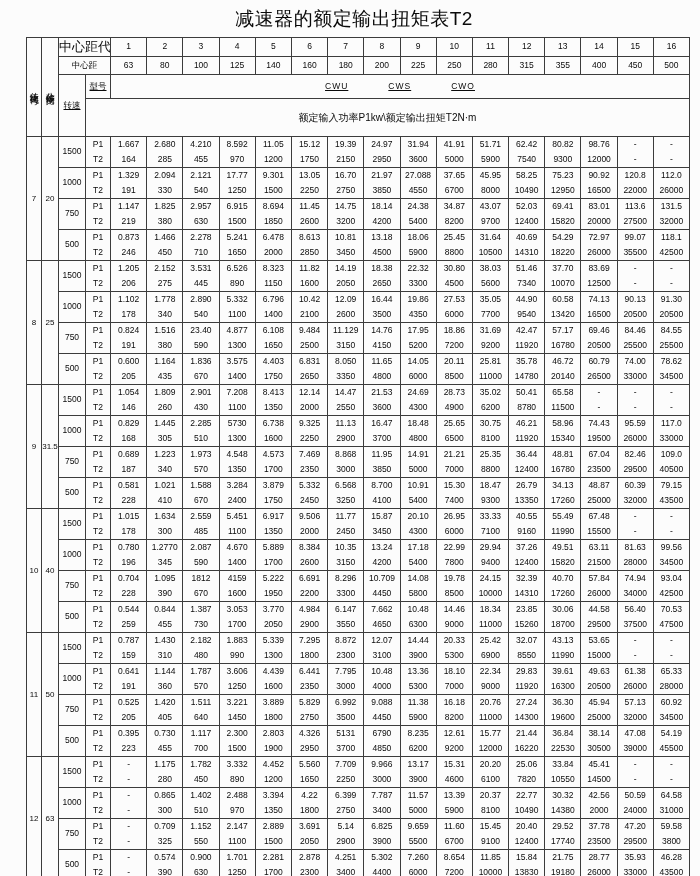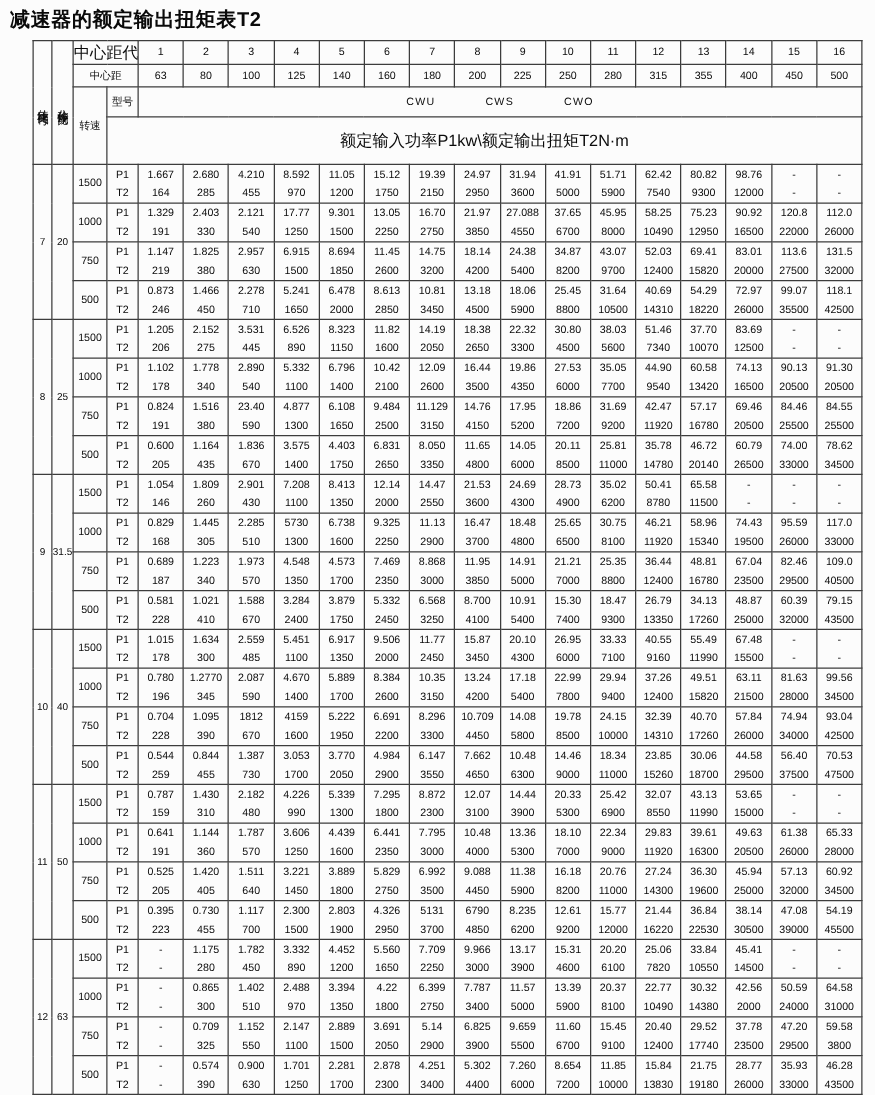--- a/index.html
+++ b/index.html
@@ -3,41 +3,42 @@
 <meta charset="utf-8">
 <style>
   html,body{margin:0;padding:0;}
   body{
     width:700px;height:876px;background:#fcfcfc;color:#0a0a0a;
     font-family:"Liberation Sans","DejaVu Sans",sans-serif;
     -webkit-font-smoothing:antialiased;overflow:hidden;
   }
   .page{position:relative;width:700px;height:876px;}
   .title{
-    font-size:16px;font-weight:bold;margin:0;padding:6px 0 5px 8px;
+    font-size:19px;font-weight:normal;margin:0;padding:6px 0 5px 8px;
     letter-spacing:.5px;
+    text-align:center;
   }
   table.torque-table{
     border-collapse:collapse;table-layout:fixed;
     margin-left:26px;width:664px;
     border:1.5px solid #2b2b2b;
   }
   col.c-code{width:15px;}
   col.c-ratio{width:17px;}
   col.c-speed{width:27px;}
   col.c-label{width:25px;}
   td{
     border:1px solid #3c3c3c;text-align:center;vertical-align:middle;
     padding:0;font-size:8.5px;line-height:1.4;white-space:nowrap;overflow:hidden;
   }
   thead td{font-size:8.5px;}
   tr.r-codes td{height:17px;}
   tr.r-dist td{height:17px;}
-  tr.r-model td{height:23px;}
-  tr.r-power td{height:37px;font-size:13px;}
+  tr.r-model td{height:23px;text-decoration:underline;}
+  tr.r-power td{height:37px;font-size:10px;}
   td.vtext{
     writing-mode:vertical-rl;text-orientation:upright;
     font-size:9px;letter-spacing:1px;padding:2px 0;
   }
   td.hdr-small{font-size:13px;letter-spacing:0;}
   td.models span{margin:16px 20px;letter-spacing:1px;}
   tbody td{height:30px;}
   td.gcell{font-size:8px;padding:0;letter-spacing:0;}
   td.dual div{height:15px;line-height:15px;}
   td.speed-cell{font-size:8.5px;}
@@ -183,21 +184,21 @@
           <td class="speed-cell">1000</td>
           <td class="dual">
             <div>P1</div>
             <div>T2</div>
           </td>
           <td class="dual">
             <div>1.329</div>
             <div>191</div>
           </td>
           <td class="dual">
-            <div>2.403</div>
+            <div>2.094</div>
             <div>330</div>
           </td>
           <td class="dual">
             <div>2.121</div>
             <div>540</div>
           </td>
           <td class="dual">
             <div>17.77</div>
             <div>1250</div>
           </td>
@@ -1264,21 +1265,21 @@
           </td>
           <td class="dual">
             <div>1.430</div>
             <div>310</div>
           </td>
           <td class="dual">
             <div>2.182</div>
             <div>480</div>
           </td>
           <td class="dual">
-            <div>4.226</div>
+            <div>1.883</div>
             <div>990</div>
           </td>
           <td class="dual">
             <div>5.339</div>
             <div>1300</div>
           </td>
           <td class="dual">
             <div>7.295</div>
             <div>1800</div>
           </td>

